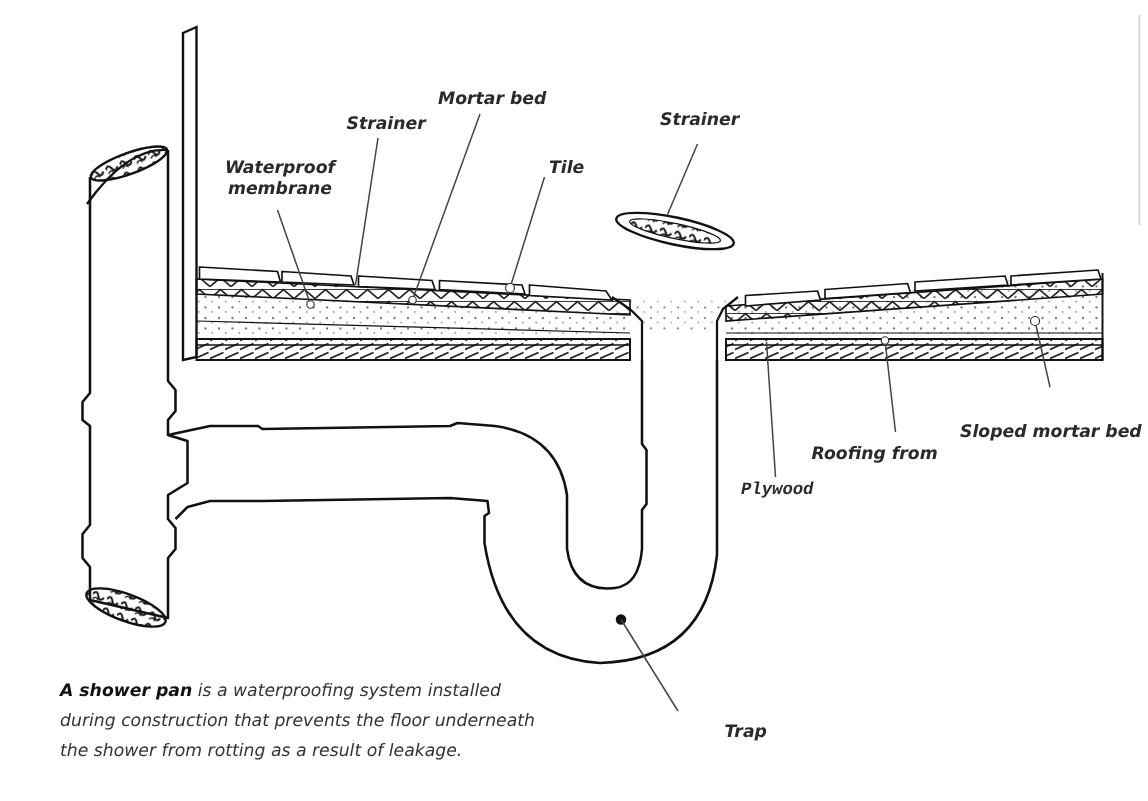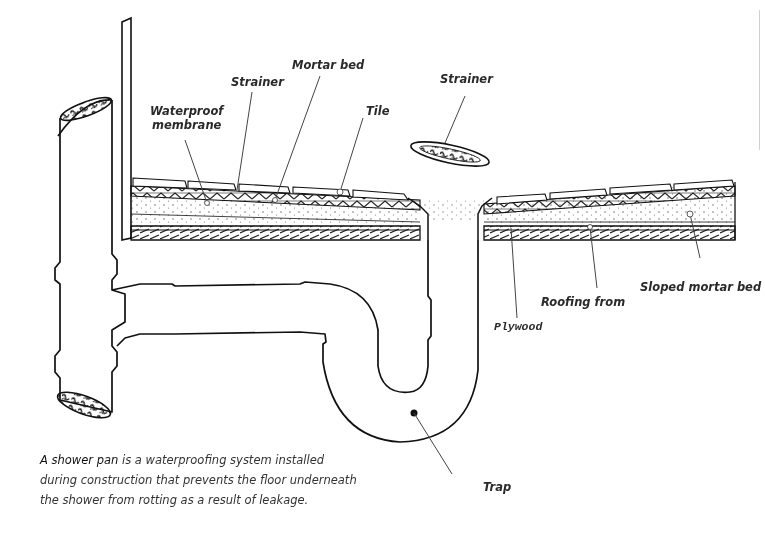--- a/index.html
+++ b/index.html
@@ -27,21 +27,21 @@
     position: absolute;
     left: 40px;
     top: 450px;
     width: 320px;
     font-family: "DejaVu Sans", sans-serif;
     font-style: italic;
     font-size: 11.5px;
     line-height: 20px;
     color: #333;
   }
-  #caption b { font-weight: normal; color: #111; margin-top: 16px; }
+  #caption b { font-weight: bold; color: #111; margin-top: 16px; }
   #edge-line {
     position: absolute; left: 759px; top: 10px; width: 1px; height: 140px;
     background: #cfcfcf;
   }
 </style>
 </head>
 <body>
 
 <div id="stage">
   <svg class="art" width="765" height="534" viewBox="0 0 765 534">

